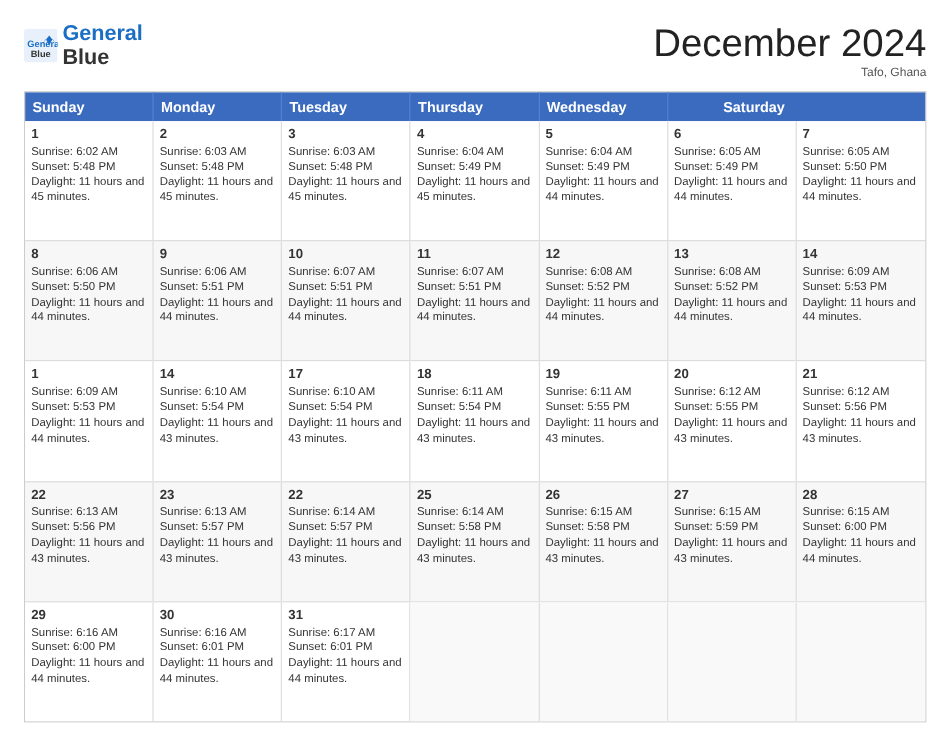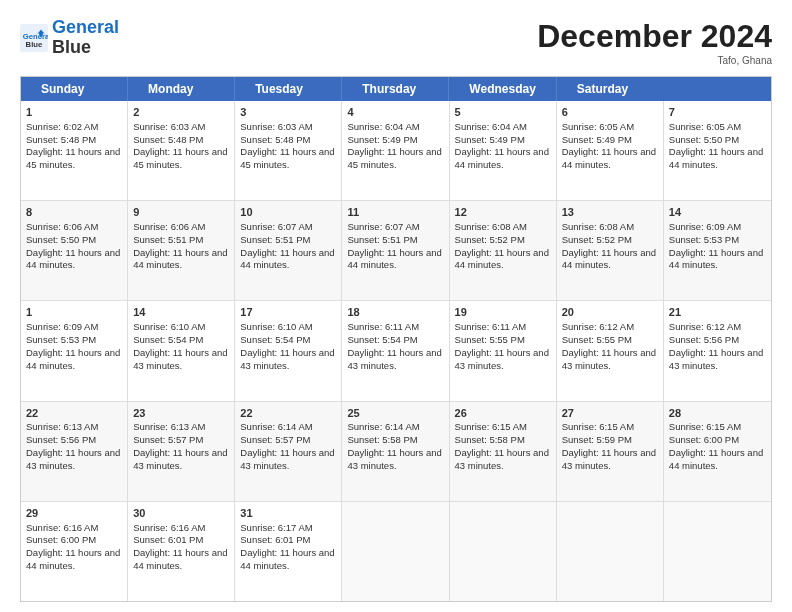--- a/index.html
+++ b/index.html
@@ -39,21 +39,21 @@
     }
     .logo-icon {
       width: 28px;
       height: 28px;
     }
     .title-block {
       text-align: right;
     }
     .main-title {
       font-size: 32px;
-      font-weight: bold;
+      font-weight: normal;
       color: #222;
     }
     .subtitle {
       font-size: 10px;
       color: #555;
     }
     .calendar {
       flex: 1;
       display: flex;
       flex-direction: column;
@@ -61,24 +61,24 @@
     }
     .cal-header {
       display: grid;
       grid-template-columns: repeat(7, 1fr);
       background: #3a6bbf;
     }
     .cal-header-cell {
       color: #fff;
       font-size: 12px;
       font-weight: bold;
-      padding: 5px 20px;
+      padding: 5px 6px;
       border-right: 1px solid #5580cc;
     }
-    .cal-header-cell:last-child { border-right: none; }
+    .cal-header-cell:last-child { border-right: none; margin-left: 40px; }
     .cal-body {
       flex: 1;
       display: flex;
       flex-direction: column;
     }
     .cal-row {
       display: grid;
       grid-template-columns: repeat(7, 1fr);
       flex: 1;
       border-top: 1px solid #ddd;

